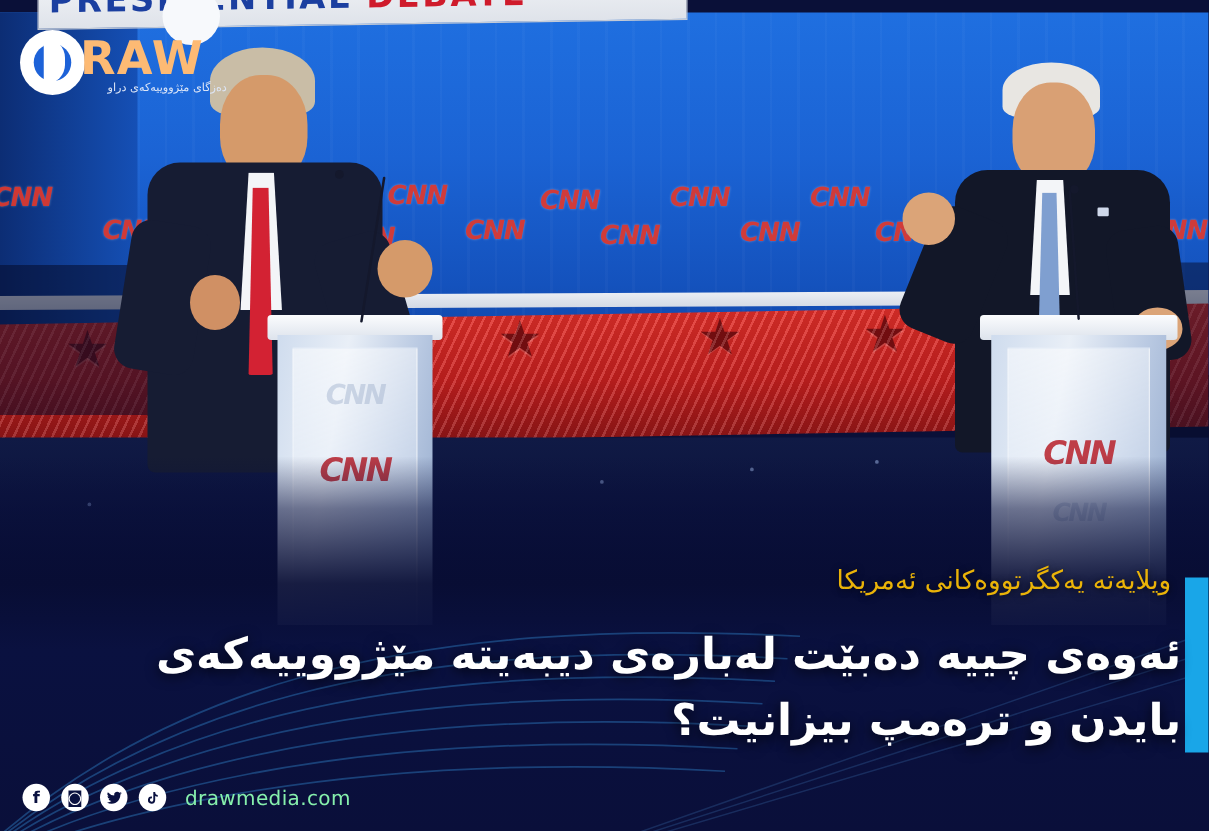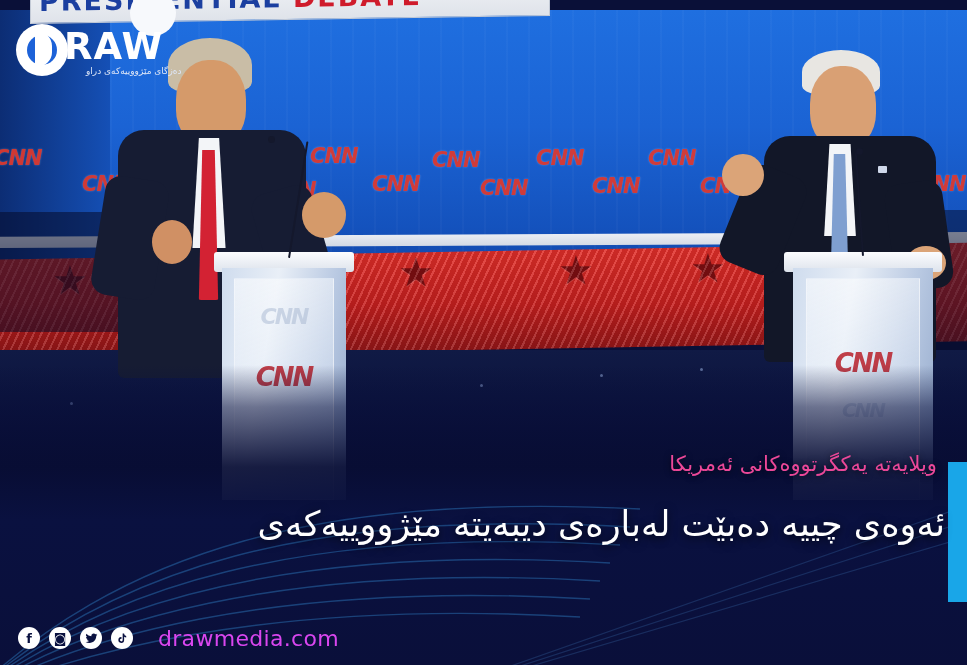--- a/index.html
+++ b/index.html
@@ -145,61 +145,61 @@
   .arcs svg{ position:absolute; left:0; bottom:-40px; }
 
   .accent-bar{
     position:absolute; right:0; top:462px; width:19px; height:140px;
     background:#19a6e8;
   }
 
   .kicker{
     position:absolute; right:30px; top:452px; width:600px;
     text-align:right; direction:rtl;
-    color:#ec4899; font-size:21px; letter-spacing:1px;
+    color:#eab308; font-size:21px; letter-spacing:1px;
     text-shadow:0 1px 6px rgba(0,0,0,.6);
   }
   .headline{
     position:absolute; right:22px; top:498px; width:930px;
     text-align:right; direction:rtl;
-    color:#ffffff; font-size:35px; line-height:1.52; font-weight:normal;
+    color:#ffffff; font-size:35px; line-height:1.52; font-weight:bold;
     text-shadow:0 2px 10px rgba(0,0,0,.75);
   }
   .headline .l2{ display:block; }
 
   
   .footer{
     position:absolute; left:18px; bottom:14px; height:26px;
     display:flex; align-items:center; gap:9px;
   }
   .sicon{
     width:22px; height:22px; border-radius:50%;
     background:#ffffff; color:#0a1140;
     display:flex; align-items:center; justify-content:center;
     font-size:13px; font-weight:bold; line-height:1;
   }
-  .site{ color:#d946ef; font-size:22px; margin-left:16px; letter-spacing:.3px; }
+  .site{ color:#86efac; font-size:16px; margin-left:6px; letter-spacing:.3px; }
 
   
   .logo{ position:absolute; left:16px; top:22px; width:195px; height:58px; }
   .logo-mark{
     position:absolute; left:0; top:2px; width:52px; height:52px; border-radius:50%;
     background:#ffffff;
   }
   .logo-mark:after{
     content:""; position:absolute; left:11px; top:11px; width:30px; height:30px;
     border-radius:50%; background:#1d62d8;
   }
   .logo-d{
     position:absolute; left:19px; top:9px; width:17px; height:36px;
     background:#ffffff; border-radius:2px 16px 16px 2px;
   }
   .logo-word{
     position:absolute; left:48px; top:6px;
-    color:#ffffff; font-size:37px; font-weight:bold; letter-spacing:1px;
+    color:#fdba74; font-size:37px; font-weight:bold; letter-spacing:1px;
     line-height:1;
   }
   .logo-sub{
     position:absolute; left:70px; top:44px;
     color:#dde6f7; font-size:9px; direction:rtl; letter-spacing:.5px;
     white-space:nowrap;
   }
   .ghostname{
     position:absolute; left:520px; top:528px; color:#3a4c8a; opacity:.35;
     font-size:22px; letter-spacing:1px; white-space:nowrap;
@@ -329,20 +329,21 @@
     </svg>
   </div>
 
 
   <div class="accent-bar"></div>
 
   <div class="kicker">ویلایەتە یەکگرتووەکانی ئەمریکا</div>
 
   <div class="headline">
     <span>ئەوەی چییە دەبێت لەبارەی دیبەیتە مێژووییەکەی</span>
+    <span class="l2">بایدن و ترەمپ بیزانیت؟</span>
   </div>
 
   <div class="footer">
     <span class="sicon">f</span>
     <span class="sicon">◙</span>
     <span class="sicon">
       <svg width="13" height="13" viewBox="0 0 24 24" aria-hidden="true">
         <path fill="#0a1140" d="M23 4.9a9 9 0 0 1-2.6.7 4.5 4.5 0 0 0 2-2.5 9 9 0 0 1-2.9 1.1A4.5 4.5 0 0 0 11.7 8a12.8 12.8 0 0 1-9.3-4.7 4.5 4.5 0 0 0 1.4 6 4.4 4.4 0 0 1-2-.6 4.5 4.5 0 0 0 3.6 4.5 4.5 4.5 0 0 1-2 .1 4.5 4.5 0 0 0 4.2 3.1A9 9 0 0 1 1 18.3a12.7 12.7 0 0 0 6.9 2c8.3 0 12.9-6.9 12.9-12.9v-.6A9.2 9.2 0 0 0 23 4.9z"></path>
       </svg>
     </span>

